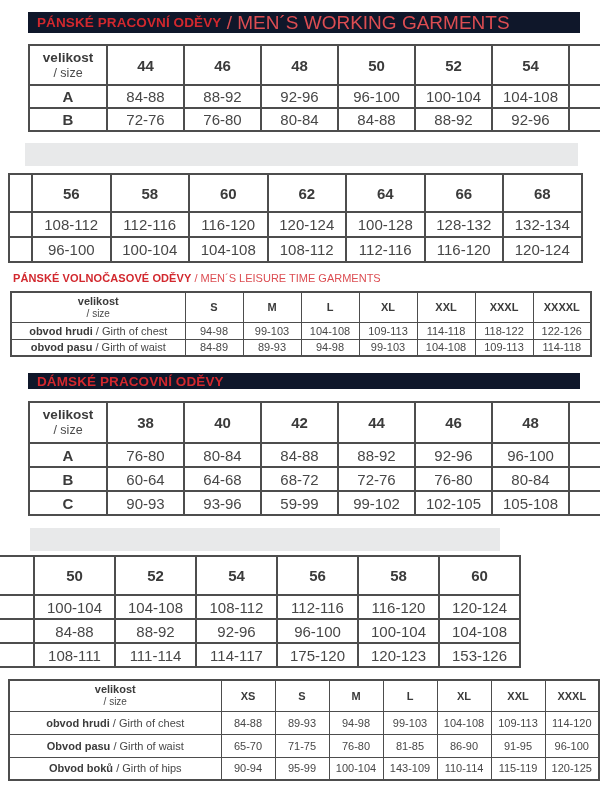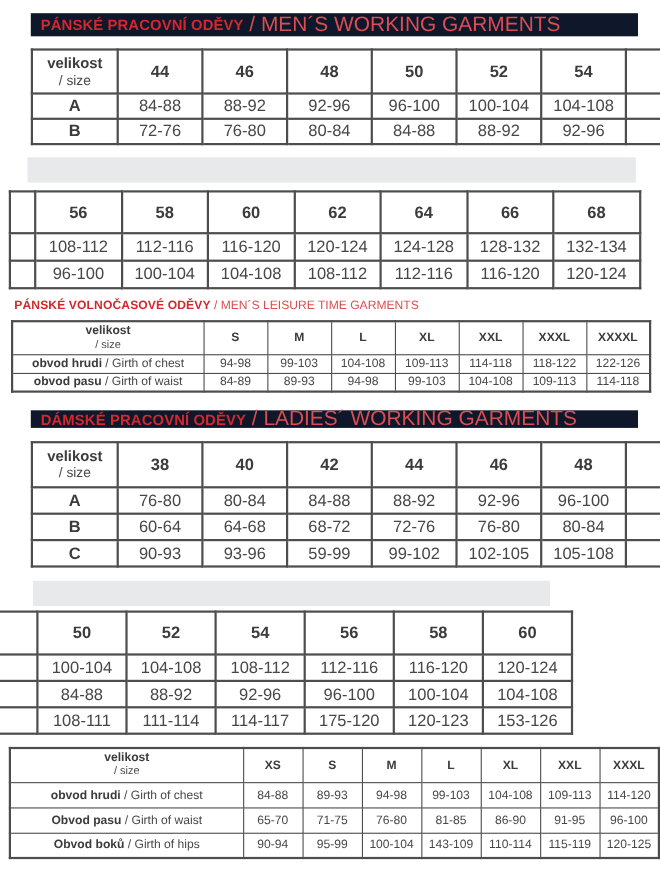--- a/index.html
+++ b/index.html
@@ -131,21 +131,21 @@
             <th>68</th>
           </tr>
         </thead>
         <tbody>
           <tr>
             <td class="stub"></td>
             <td>108-112</td>
             <td>112-116</td>
             <td>116-120</td>
             <td>120-124</td>
-            <td>124-128</td>
+            <td>100-128</td>
             <td>128-132</td>
             <td>132-134</td>
           </tr>
           <tr>
             <td class="stub"></td>
             <td>96-100</td>
             <td>100-104</td>
             <td>104-108</td>
             <td>108-112</td>
             <td>112-116</td>
@@ -208,21 +208,20 @@
             <td>104-108</td>
             <td>109-113</td>
             <td>114-118</td>
           </tr>
         </tbody>
       </table>
     </div>
 
   <div class="abs titlebar" style="left:28px;top:373px;width:552px;height:16px">
     <span class="t-cz">DÁMSKÉ PRACOVNÍ ODĚVY</span>
-    <span class="t-en"> / LADIES´ WORKING GARMENTS</span>
   </div>
 
   <div class="abs t4" style="left:28px;top:401px">
       <table style="width: 577px;">
         <colgroup>
           <col style="width: 78px;">
           <col style="width: 77px;">
           <col style="width: 77px;">
           <col style="width: 77px;">
           <col style="width: 77px;">

